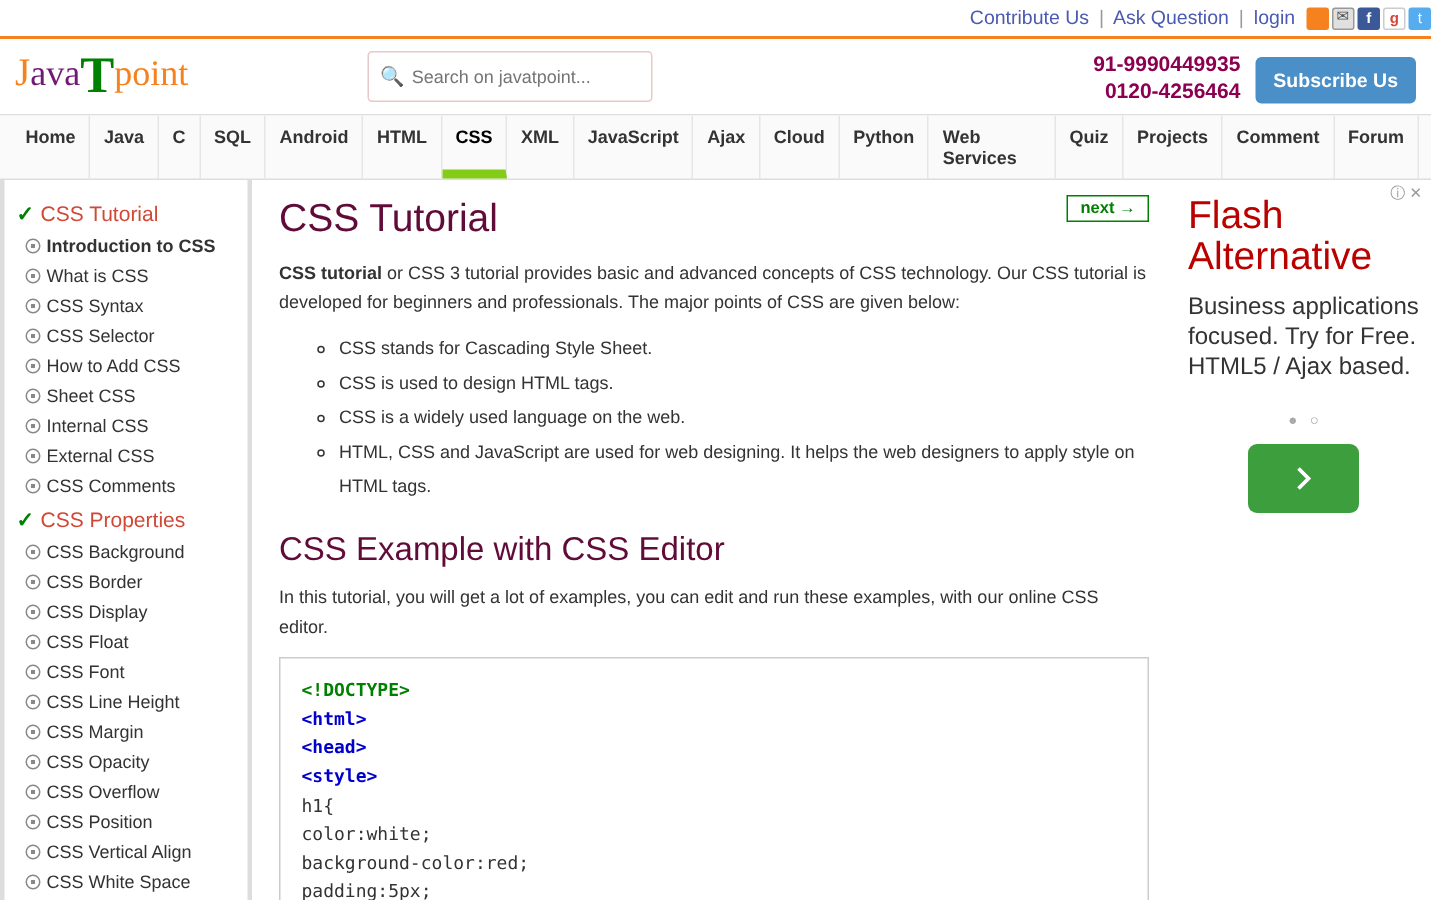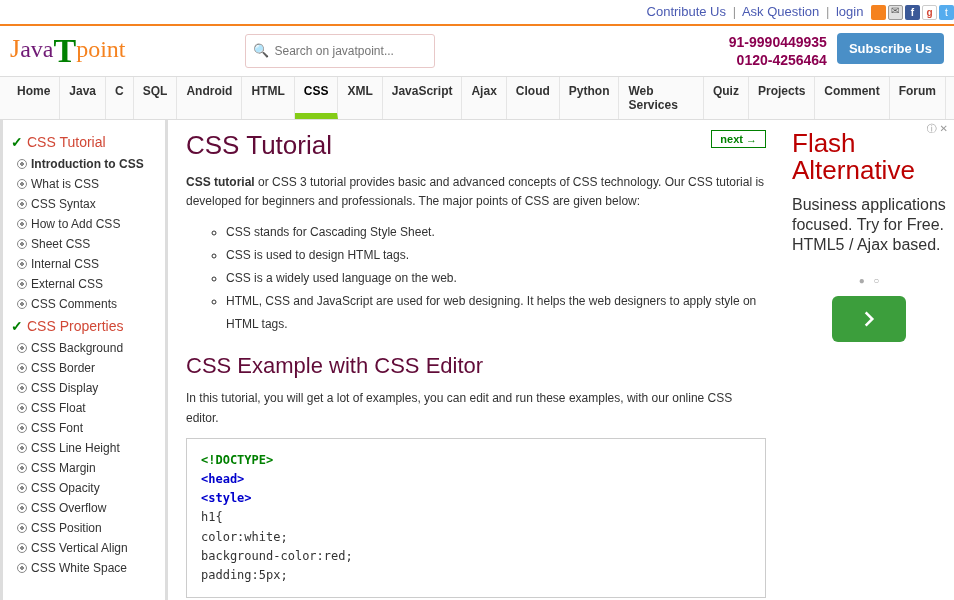--- a/index.html
+++ b/index.html
@@ -17,21 +17,21 @@
 .icon-tw { background: #55acee; color: #fff; font-size: 10px; text-align: center; line-height: 15px; }
 .header-bar { border-top: 2px solid #f5821f; border-bottom: 1px solid #ddd; display: flex; align-items: center; padding: 6px 10px; }
 .logo { font-family: Georgia, serif; font-size: 24px; }
 .logo .j { color: #f5821f; font-size: 26px; }
 .logo .ava { color: #701a75; }
 .logo .t { color: #008000; font-size: 34px; font-weight: bold; vertical-align: middle; }
 .logo .point { color: #f5821f; }
 .search-box { margin-left: 120px; position: relative; }
 .search-box input { width: 190px; height: 34px; border: 1px solid #e8c8c8; border-radius: 3px; padding: 0 10px 0 28px; font-size: 12px; color: #999; }
 .search-box .sicon { position: absolute; left: 8px; top: 9px; color: #bbb; font-size: 13px; }
-.header-right { margin-left: auto; text-align: right; display: flex; align-items: flex-start; gap: 10px; }
+.header-right { margin-left: auto; text-align: right; display: flex; align-items: flex-end; gap: 10px; }
 .phones { color: #8b0050; font-weight: bold; font-size: 14px; text-align: right; line-height: 1.3; }
 .subscribe-btn { background: #4a8fc7; color: #fff; border: none; padding: 8px 12px; border-radius: 4px; font-size: 13px; font-weight: bold; cursor: pointer; }
 .nav-tabs { display: flex; border-bottom: 1px solid #ddd; padding: 0 8px; background: #fafafa; }
 .nav-tabs a { padding: 7px 9px; color: #333; font-size: 12px; font-weight: bold; text-decoration: none; border-right: 1px solid #e5e5e5; }
 .nav-tabs a.active { border-bottom: 6px solid #84cc16; color: #000; }
 .content-wrap { display: flex; }
 .sidebar { width: 165px; padding: 10px 6px; border-left: 3px solid #ddd; }
 .side-heading { color: #d14836; font-size: 14px; padding: 4px 0 4px 18px; position: relative; }
 .side-heading::before { content: "✓"; color: #008000; position: absolute; left: 2px; font-weight: bold; }
 .side-item { font-size: 12px; padding: 3px 0 3px 22px; color: #333; position: relative; cursor: pointer; }
@@ -110,20 +110,21 @@
     <a>Comment</a>
     <a>Forum</a>
   </div>
 
 <div class="content-wrap">
   <div class="sidebar" id="sidebar">
       <div class="side-heading">CSS Tutorial</div>
       <div class="side-item bold">Introduction to CSS</div>
       <div class="side-item">What is CSS</div>
       <div class="side-item">CSS Syntax</div>
+      <div class="side-item">CSS Selector</div>
       <div class="side-item">How to Add CSS</div>
       <div class="side-item">Sheet CSS</div>
       <div class="side-item">Internal CSS</div>
       <div class="side-item">External CSS</div>
       <div class="side-item">CSS Comments</div>
       <div class="side-heading">CSS Properties</div>
       <div class="side-item">CSS Background</div>
       <div class="side-item">CSS Border</div>
       <div class="side-item">CSS Display</div>
       <div class="side-item">CSS Float</div>
@@ -144,20 +145,21 @@
     <ul id="bullets">
         <li>CSS stands for Cascading Style Sheet.</li>
         <li>CSS is used to design HTML tags.</li>
         <li>CSS is a widely used language on the web.</li>
         <li>HTML, CSS and JavaScript are used for web designing. It helps the web designers to apply style on HTML tags.</li>
       </ul>
     <h2>CSS Example with CSS Editor</h2>
     <p>In this tutorial, you will get a lot of examples, you can edit and run these examples, with our online CSS editor.</p>
     <div class="code-box" id="codebox">
         <div class="code-green">&lt;!DOCTYPE&gt;</div>
+        <div class="code-blue">&lt;html&gt;</div>
         <div class="code-blue">&lt;head&gt;</div>
         <div class="code-blue">&lt;style&gt;</div>
         <div class="code-plain">h1{</div>
         <div class="code-plain">color:white;</div>
         <div class="code-plain">background-color:red;</div>
         <div class="code-plain">padding:5px;</div>
       </div>
   </div>
 
   <div class="adbox">

